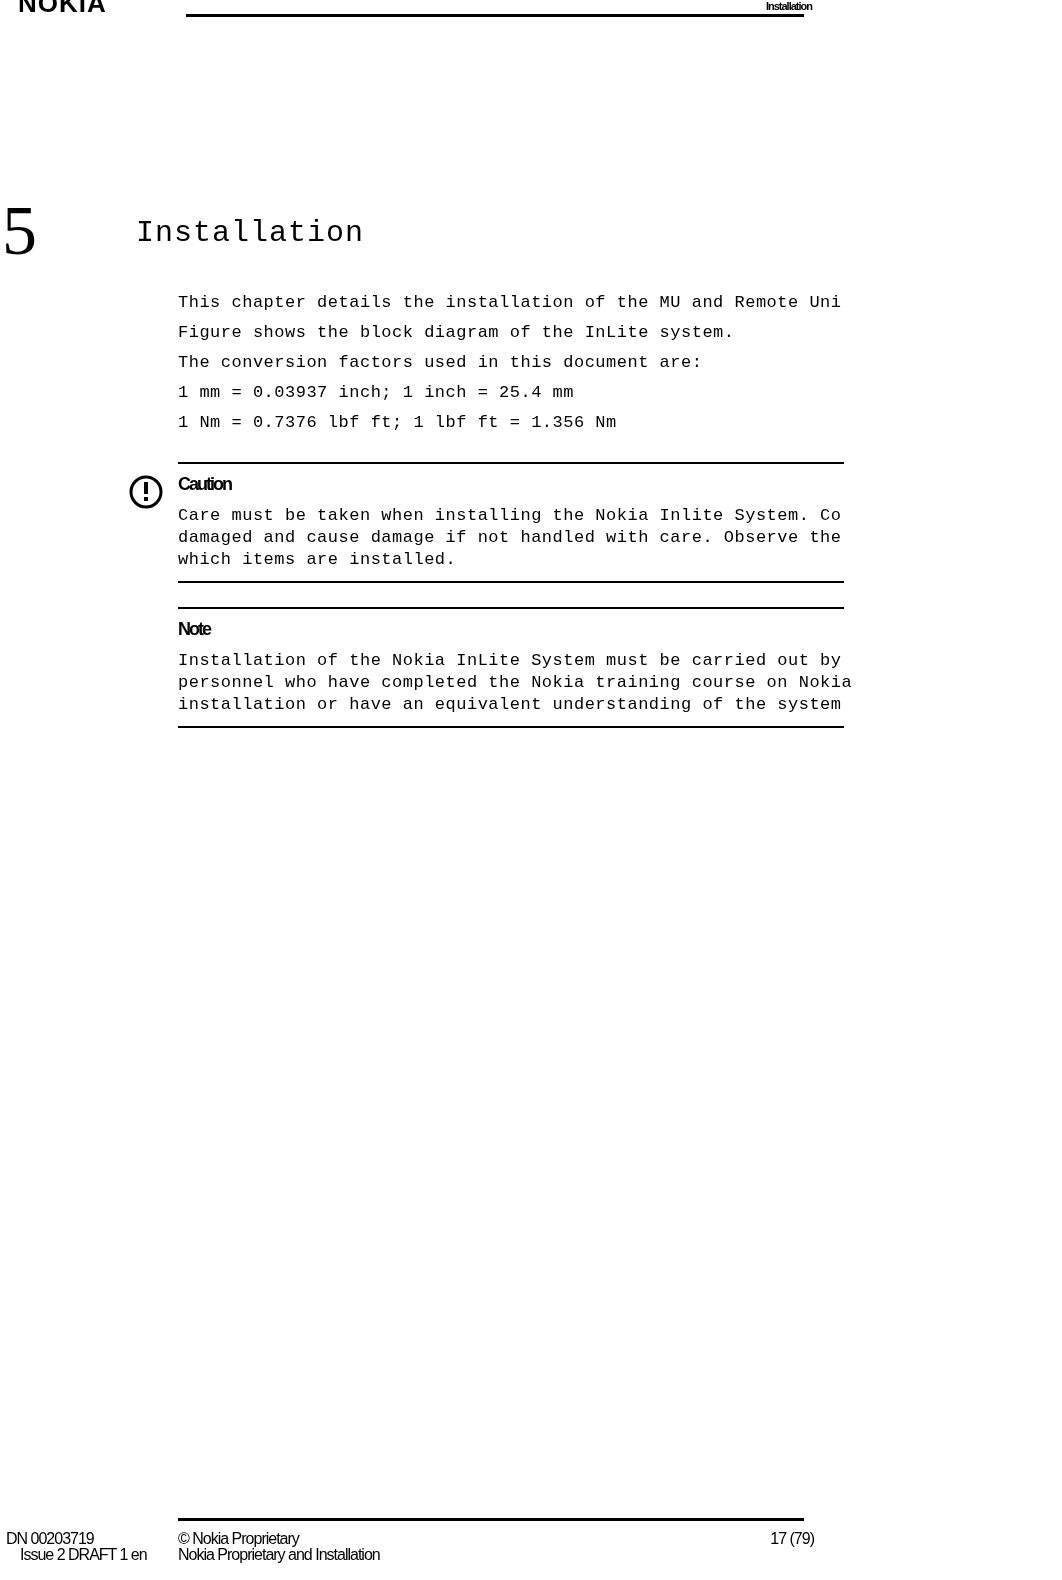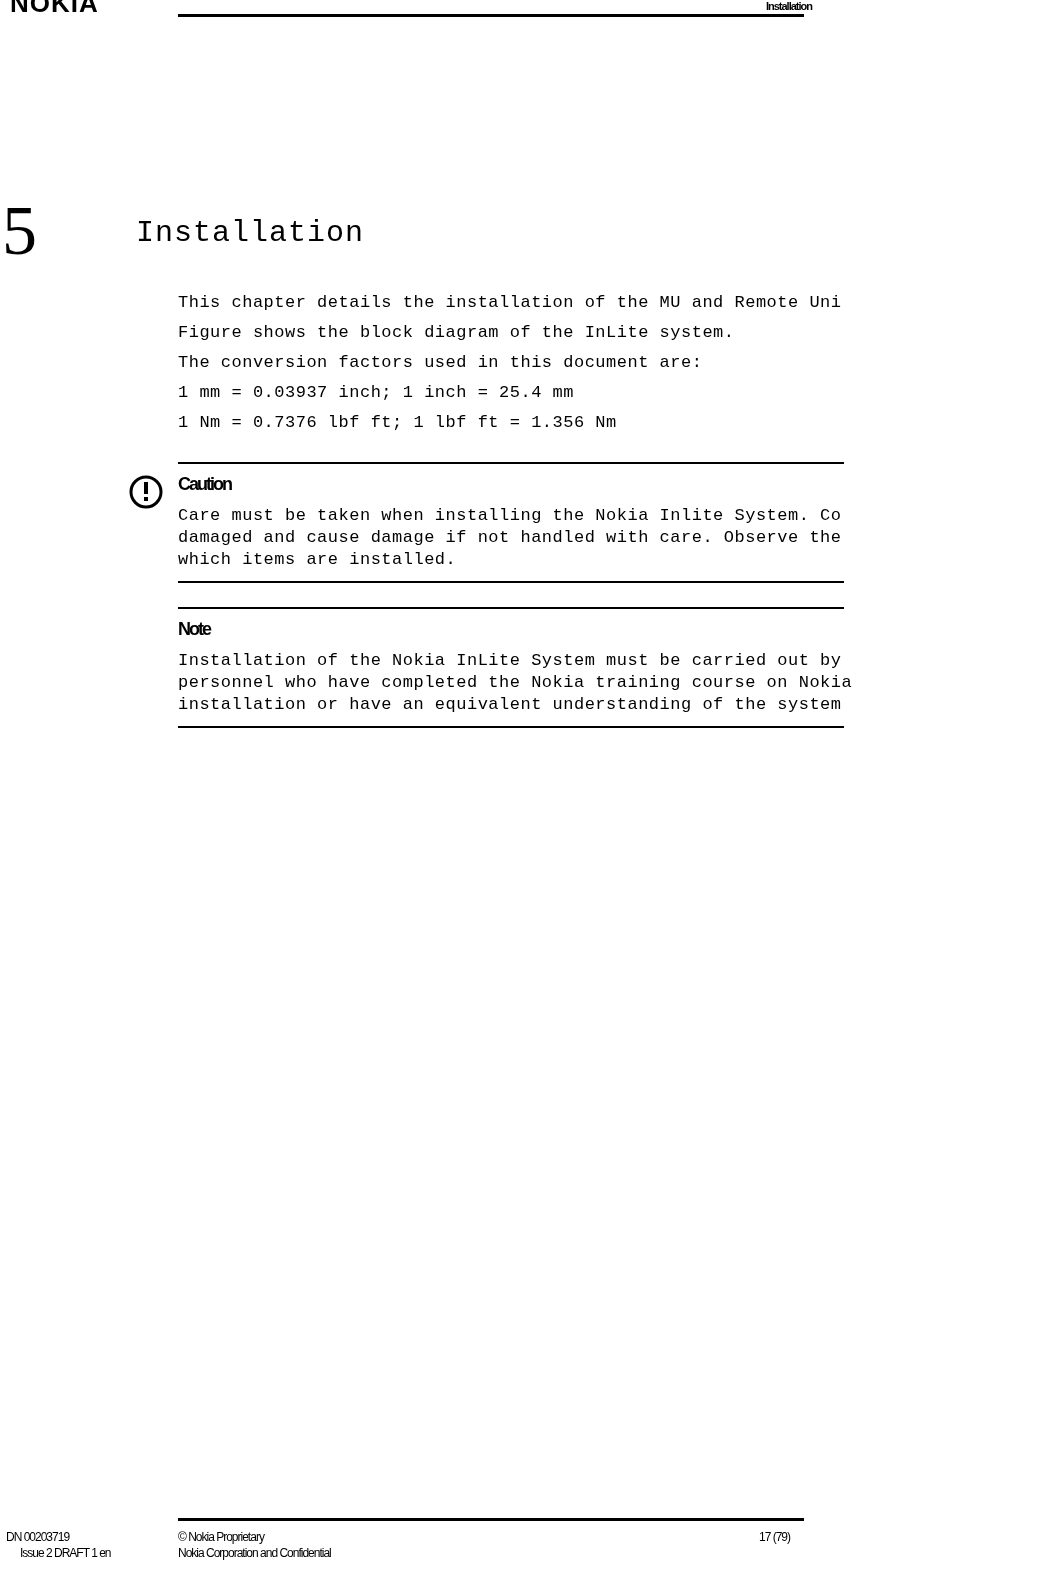--- a/index.html
+++ b/index.html
@@ -15,21 +15,21 @@
     overflow: hidden;
   }
   .page {
     width: 100%;
     height: 100%;
     position: relative;
   }
   .header {
     position: absolute;
     top: 0;
-    left: 0;
+    left: 8px;
     right: 0;
     height: 24px;
     text-align: right;
   }
   .logo {
     position: absolute;
     left: 10px;
     top: -12px;
     font-family: Arial, Helvetica, sans-serif;
     font-weight: 900;
@@ -121,21 +121,21 @@
   }
   .footer-rule {
     position: absolute;
     left: 178px;
     right: 258px;
     top: 0;
     border-top: 3px solid #000;
   }
   .footer-line {
     font-family: Arial, Helvetica, sans-serif;
-    font-size: 12px;
+    font-size: 16px;
     letter-spacing: -1px;
     white-space: nowrap;
   }
   .footer-left {
     position: absolute;
     left: 6px;
     top: 12px;
   }
   .footer-left2 {
     position: absolute;
@@ -147,21 +147,21 @@
     left: 178px;
     top: 12px;
   }
   .footer-mid2 {
     position: absolute;
     left: 178px;
     top: 28px;
   }
   .footer-right {
     position: absolute;
-    right: 272px;
+    right: 248px;
     top: 12px;
   }
 </style>
 </head>
 <body>
 
 <div class="page">
 
   <div class="header">
     <div class="logo">NOKIA</div>
@@ -203,17 +203,17 @@
       <div class="mono" style="line-height:22px">installation or have an equivalent understanding of the system</div>
     </div>
     <div class="notice-rule-bottom"></div>
   </div>
 
   <div class="footer">
     <div class="footer-rule"></div>
     <div class="footer-line footer-left">DN 00203719</div>
     <div class="footer-line footer-left2">Issue 2 DRAFT 1 en</div>
     <div class="footer-line footer-mid">© Nokia Proprietary</div>
-    <div class="footer-line footer-mid2">Nokia Corporation and Confidential</div>
+    <div class="footer-line footer-mid2">Nokia Proprietary and Installation</div>
     <div class="footer-line footer-right">17 (79)</div>
   </div>
 
 </div>
 
 </body></html>

